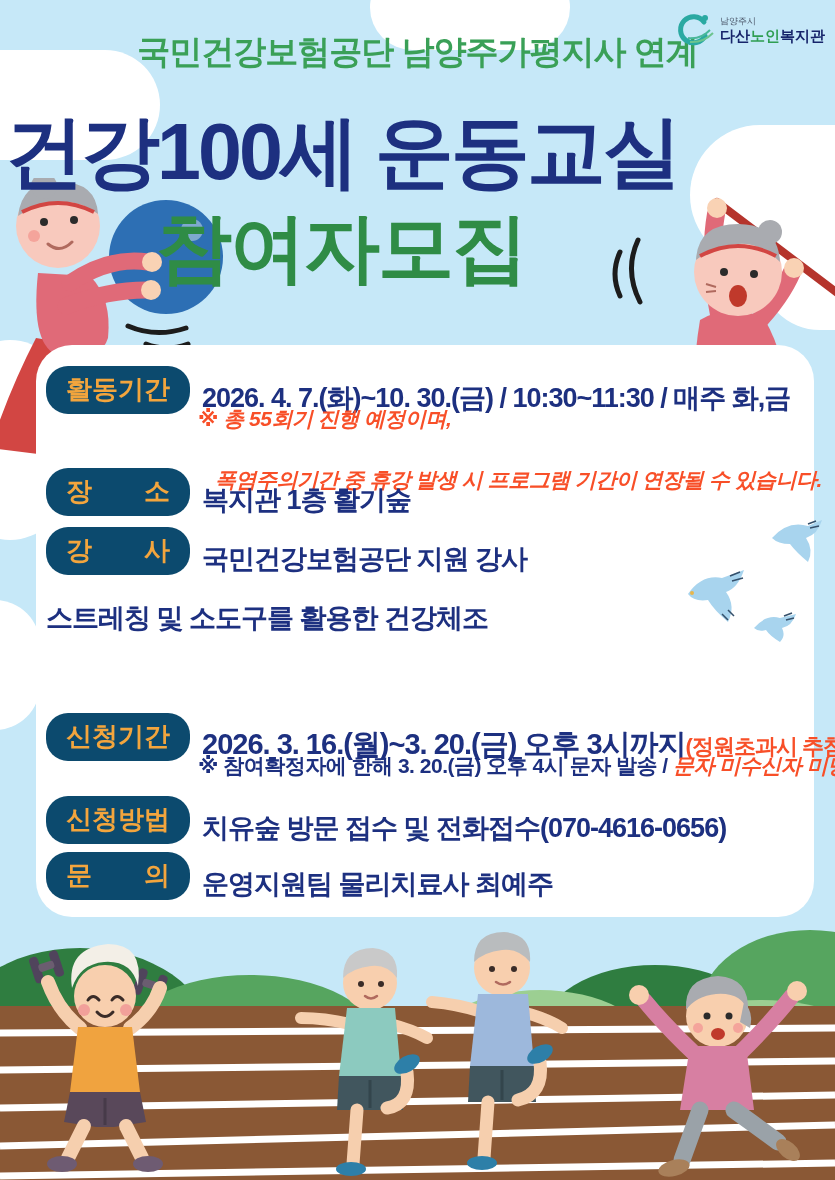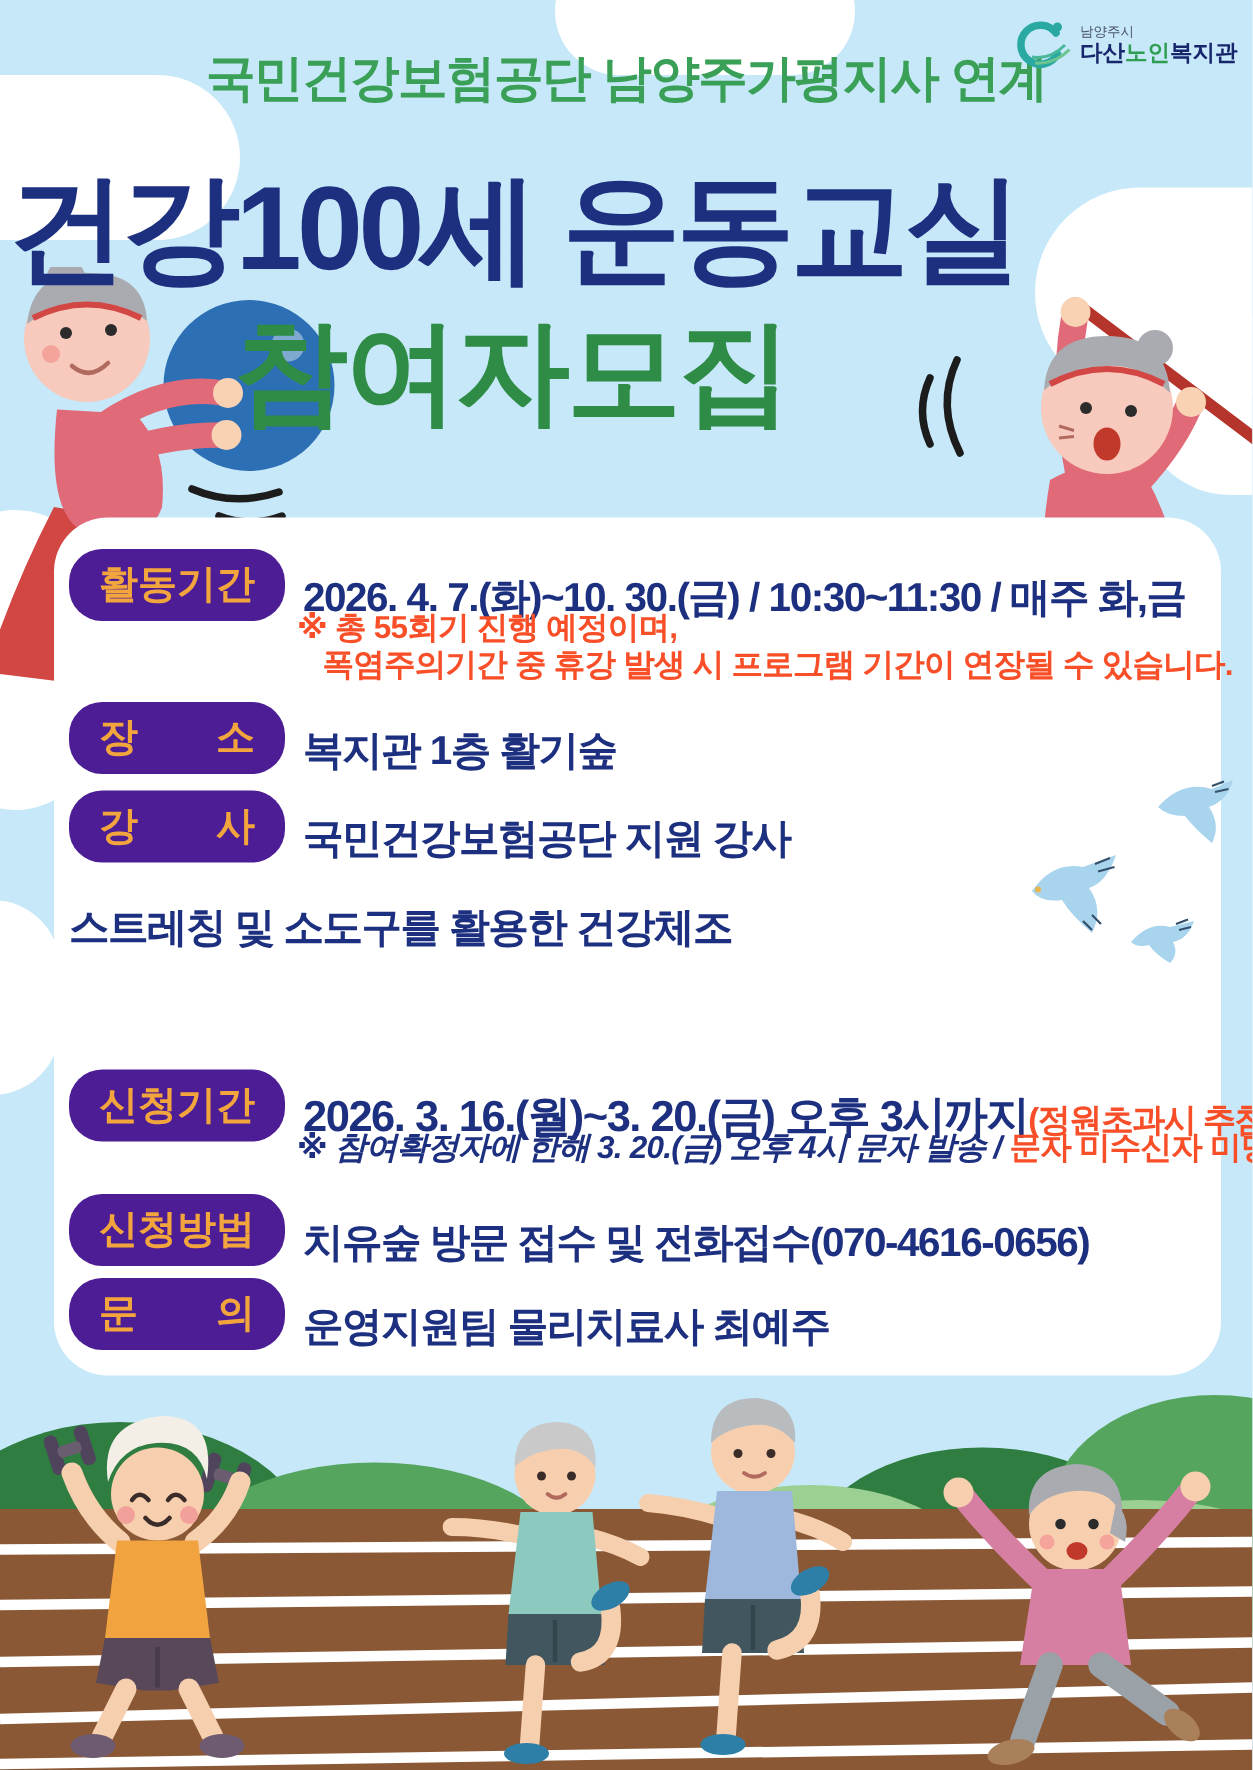--- a/index.html
+++ b/index.html
@@ -22,30 +22,30 @@
   .logo-text{line-height:1.1;}
   .logo-city{font-size:9px;color:#4a5568;display:block;}
   .logo-name{font-size:15px;font-weight:bold;color:#17256b;}
   .logo-name .grn{color:#2f9e52;}
 
   
   .panel{position:absolute;left:36px;top:345px;width:778px;height:572px;
     background:#ffffff;border-radius:36px;z-index:2;}
 
   .row{position:absolute;left:46px;display:flex;align-items:center;gap:12px;z-index:3;}
-  .pill{width:144px;height:48px;background:#4c1d95;border-radius:22px;
+  .pill{width:144px;height:48px;background:#0c4a6e;border-radius:22px;
     display:flex;align-items:center;justify-content:center;flex:none;}
   .pill span{color:#f3a53d;font-size:26px;font-weight:bold;letter-spacing:0px;white-space:nowrap;}
   .val{color:#1d3080;font-size:27px;font-weight:bold;letter-spacing:-1px;white-space:nowrap;margin-top:17px;}
   .val .red-sfx{color:#f84f28;font-size:22px;font-weight:bold;}
   .note{position:absolute;left:198px;z-index:3;font-weight:bold;font-size:21px;
     letter-spacing:-0.5px;line-height:25px;white-space:nowrap;}
-  .note .red{color:#f84f28;}
-  .note .navy{color:#1d3080;font-style:italic;}
-  .note .indent{padding-left:17px;display:block;}
+  .note .red{color:#f84f28;font-style:italic;}
+  .note .navy{color:#1d3080;}
+  .note .indent{padding-left:17px;display:block;margin-top:36px;}
 
   
   .bush{position:absolute;border-radius:50%;}
   .track{position:absolute;left:0;top:1006px;width:835px;height:174px;background:#8a5835;z-index:1;}
   .lanes{position:absolute;left:0;top:0;width:835px;height:1180px;z-index:1;pointer-events:none;}
   .figure{position:absolute;z-index:2;}
   svg{display:block;}
 </style>
 </head>
 <body>

